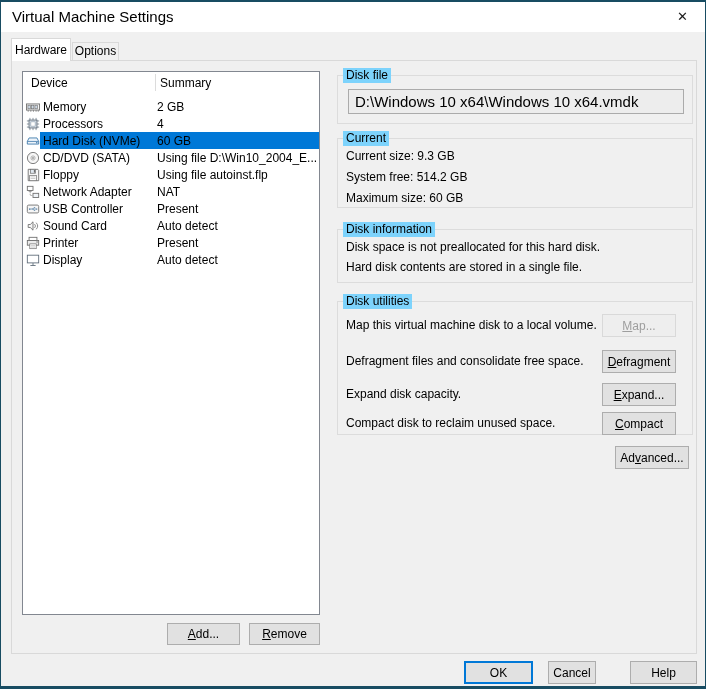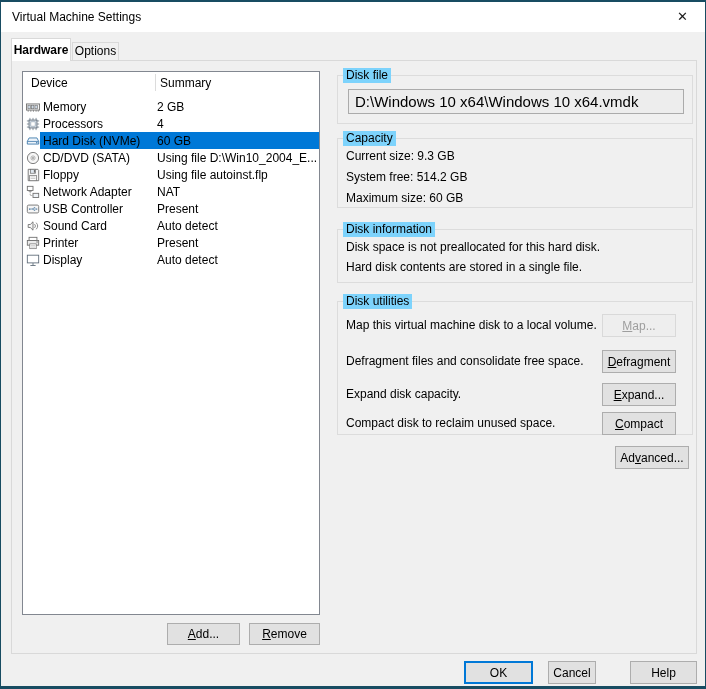--- a/index.html
+++ b/index.html
@@ -5,25 +5,25 @@
   * { margin:0; padding:0; box-sizing:border-box; }
   html,body { background:#c8c8c8; font-family:"Liberation Sans", sans-serif; font-size:12px; color:#000; }
   .win {
     position:relative; width:706px; height:689px; background:#f0f0f0;
     border-left:1px solid #184c62; border-right:1px solid #184c62;
     border-top:2px solid #184c62; border-bottom:3px solid #184c62;
     overflow:hidden;
   }
   
   .titlebar { position:absolute; left:0; top:0; width:704px; height:30px; background:#ffffff; }
-  .title { position:absolute; left:11px; top:0; line-height:30px; font-size:12px; }
+  .title { position:absolute; left:11px; top:0; line-height:30px; font-size:15px; }
   .close-btn { position:absolute; right:0; top:0; width:45px; height:30px; text-align:center; line-height:30px; font-size:13px; color:#1a1a1a; cursor:default; background:transparent; border:none; }
   
   .tab { position:absolute; border:1px solid #d9d9d9; border-bottom:none; background:#f0f0f0; text-align:center; font-size:12px; }
-  .tab-hardware { left:10px; top:36px; width:60px; height:23px; line-height:22px; z-index:3;font-weight:bold; }
+  .tab-hardware { left:10px; top:36px; width:60px; height:23px; line-height:22px; z-index:3; }
   .tab-options  { left:71px; top:40px; width:47px; height:18px; line-height:17px; z-index:1; }
   .tab.selected { background:#ffffff; }
   .tabpage { position:absolute; left:10px; top:58px; width:686px; height:594px; border:1px solid #d9d9d9; background:#f0f0f0; z-index:2; }
   
   .lv { position:absolute; left:10px; top:10px; width:298px; height:544px; background:#ffffff; border:1px solid #828790; overflow:hidden; }
   .lv-header { position:relative; height:22px; }
   .lv-header .col-device  { position:absolute; left:8px;   top:0; line-height:22px; }
   .lv-header .col-summary { position:absolute; left:137px; top:0; line-height:22px; }
   .lv-header .col-sep { position:absolute; left:132px; top:2px; width:1px; height:17px; background:#dcdcdc; }
   .lv-rows { position:absolute; left:0; top:26px; right:0; }
@@ -235,21 +235,21 @@
           </div>
         </div>
     </div>
 
     <div class="groupbox gb-disk-file">
       <span class="gb-label">Disk file</span>
       <div class="disk-file-field">D:\Windows 10 x64\Windows 10 x64.vmdk</div>
     </div>
 
     <div class="groupbox gb-capacity">
-      <span class="gb-label">Capacity</span>
+      <span class="gb-label">Current</span>
       <div class="gb-lines">
         <div class="gb-line">Current size: 9.3 GB</div>
         <div class="gb-line">System free: 514.2 GB</div>
         <div class="gb-line">Maximum size: 60 GB</div>
       </div>
     </div>
 
     <div class="groupbox gb-diskinfo">
       <span class="gb-label">Disk information</span>
       <div class="gb-lines">

